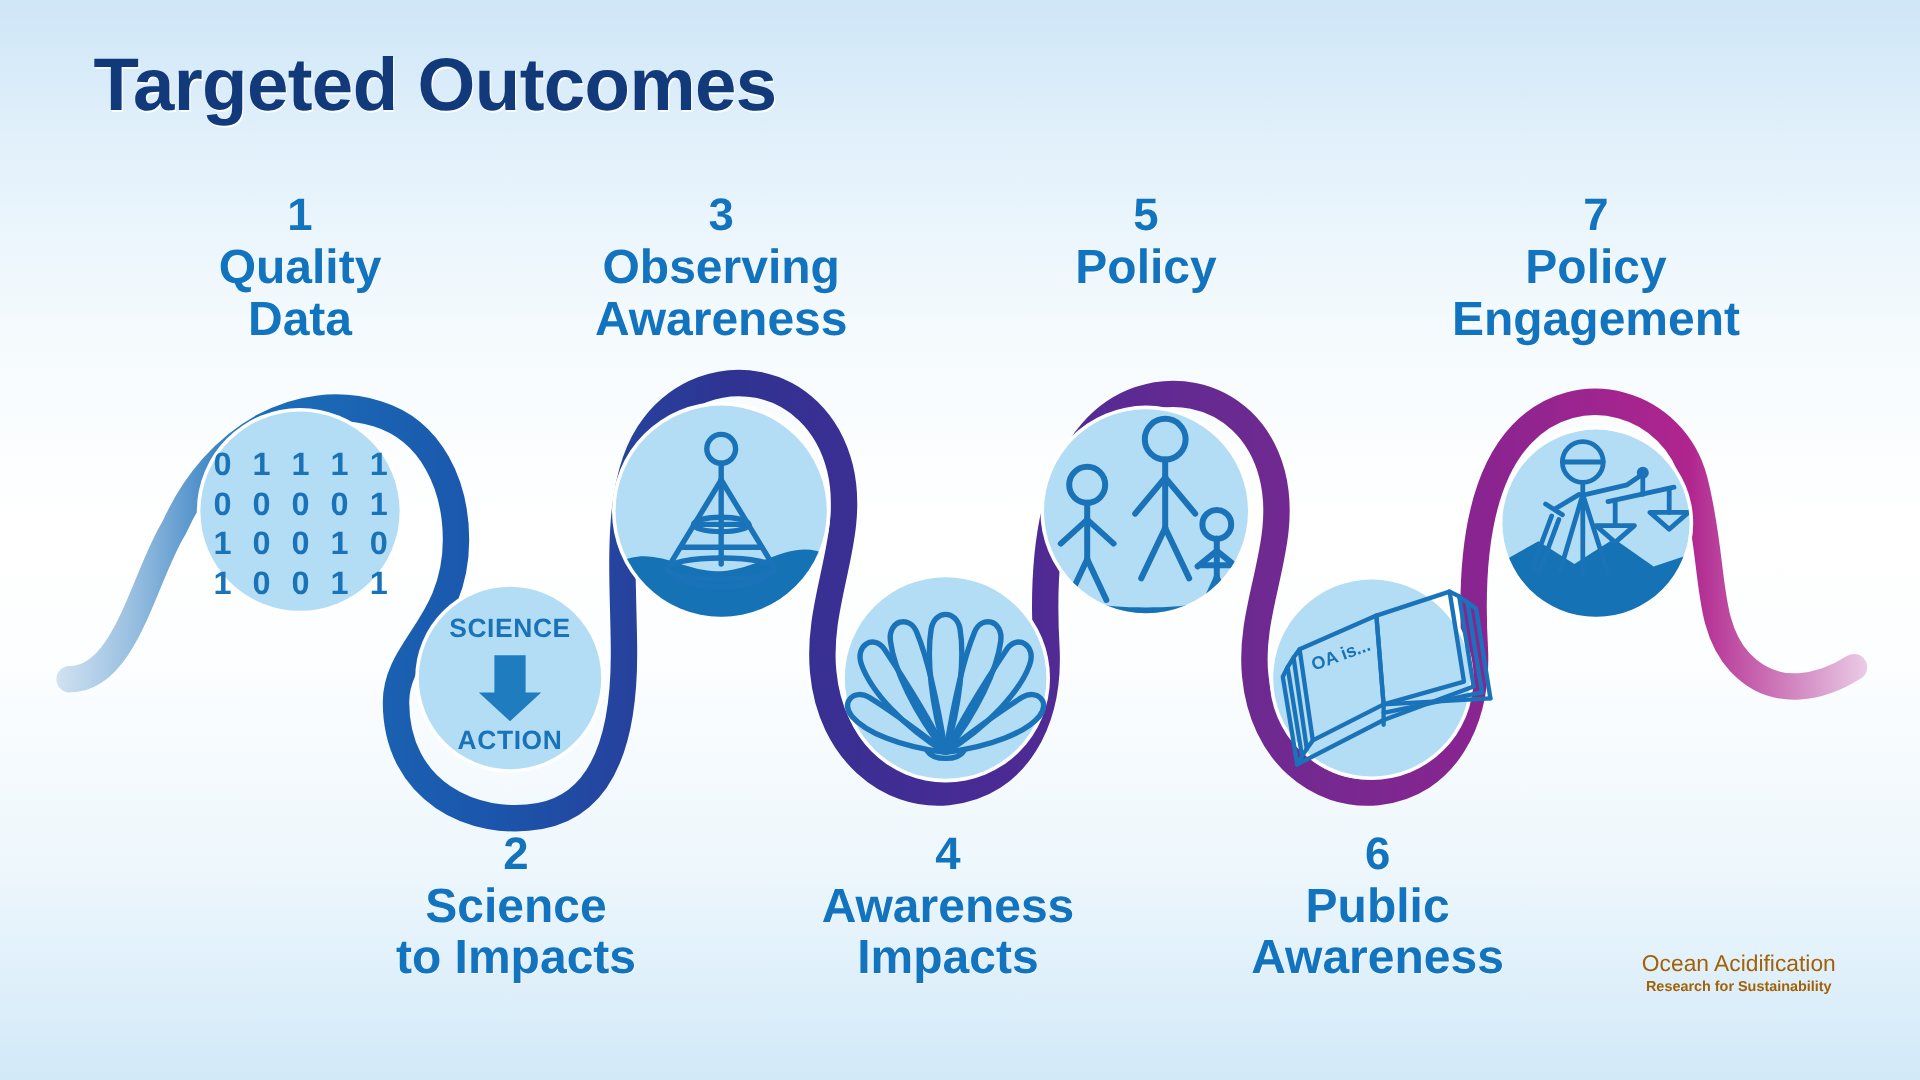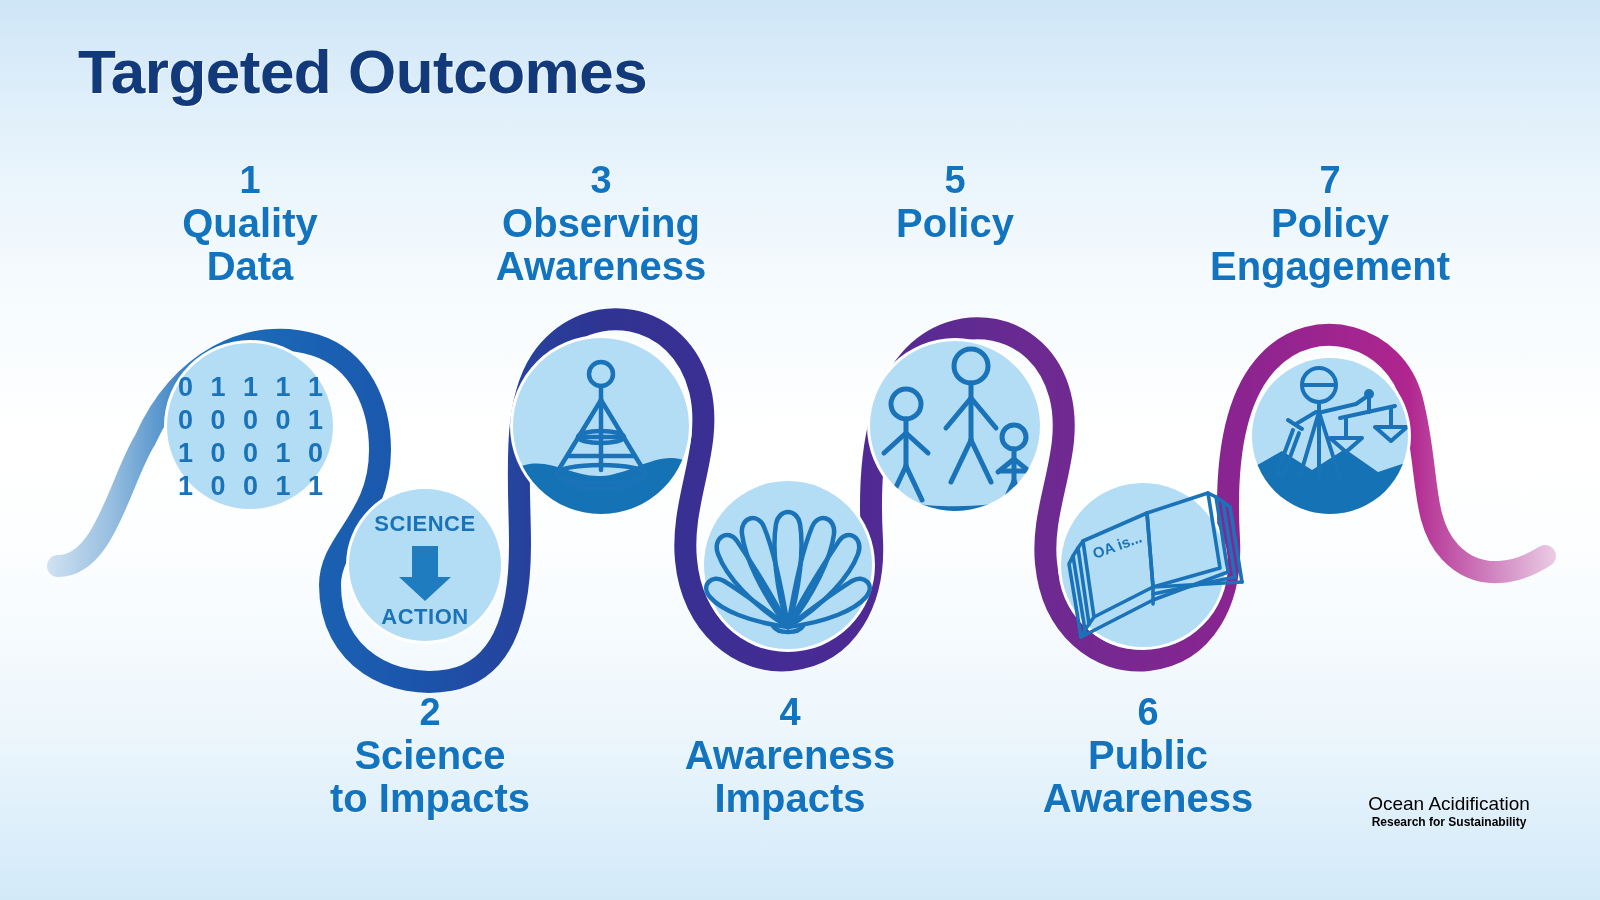--- a/index.html
+++ b/index.html
@@ -70,21 +70,21 @@
     width: 196px;
     height: 130px;
     margin: 0 auto;
   }
   .logo-tagline {
     position: absolute;
     left: 0;
     top: 130px;
     width: 218px;
     text-align: center;
-    color: #000000;
+    color: #a16207;
     font-size: 19px;
     line-height: 1.18;
     font-weight: normal;
   }
   .logo-tagline .l2 { font-weight: bold; font-size: 12px; }
   svg { display: block; }
 </style>
 </head>
 <body>
 

